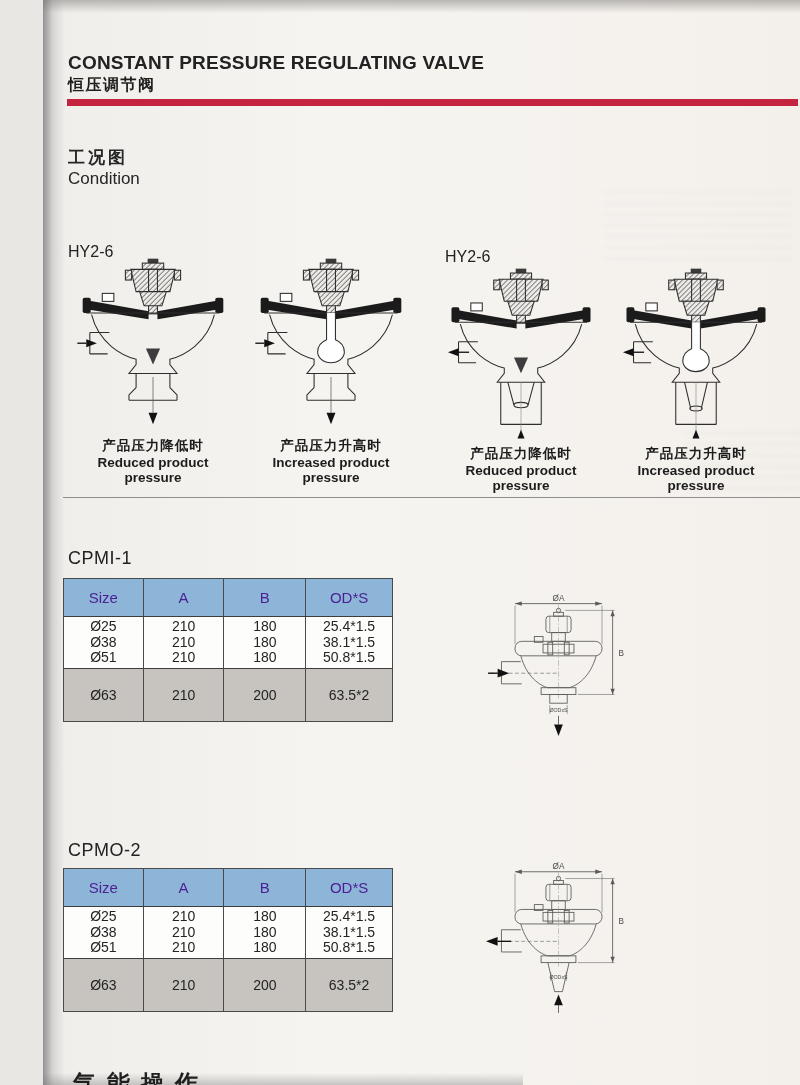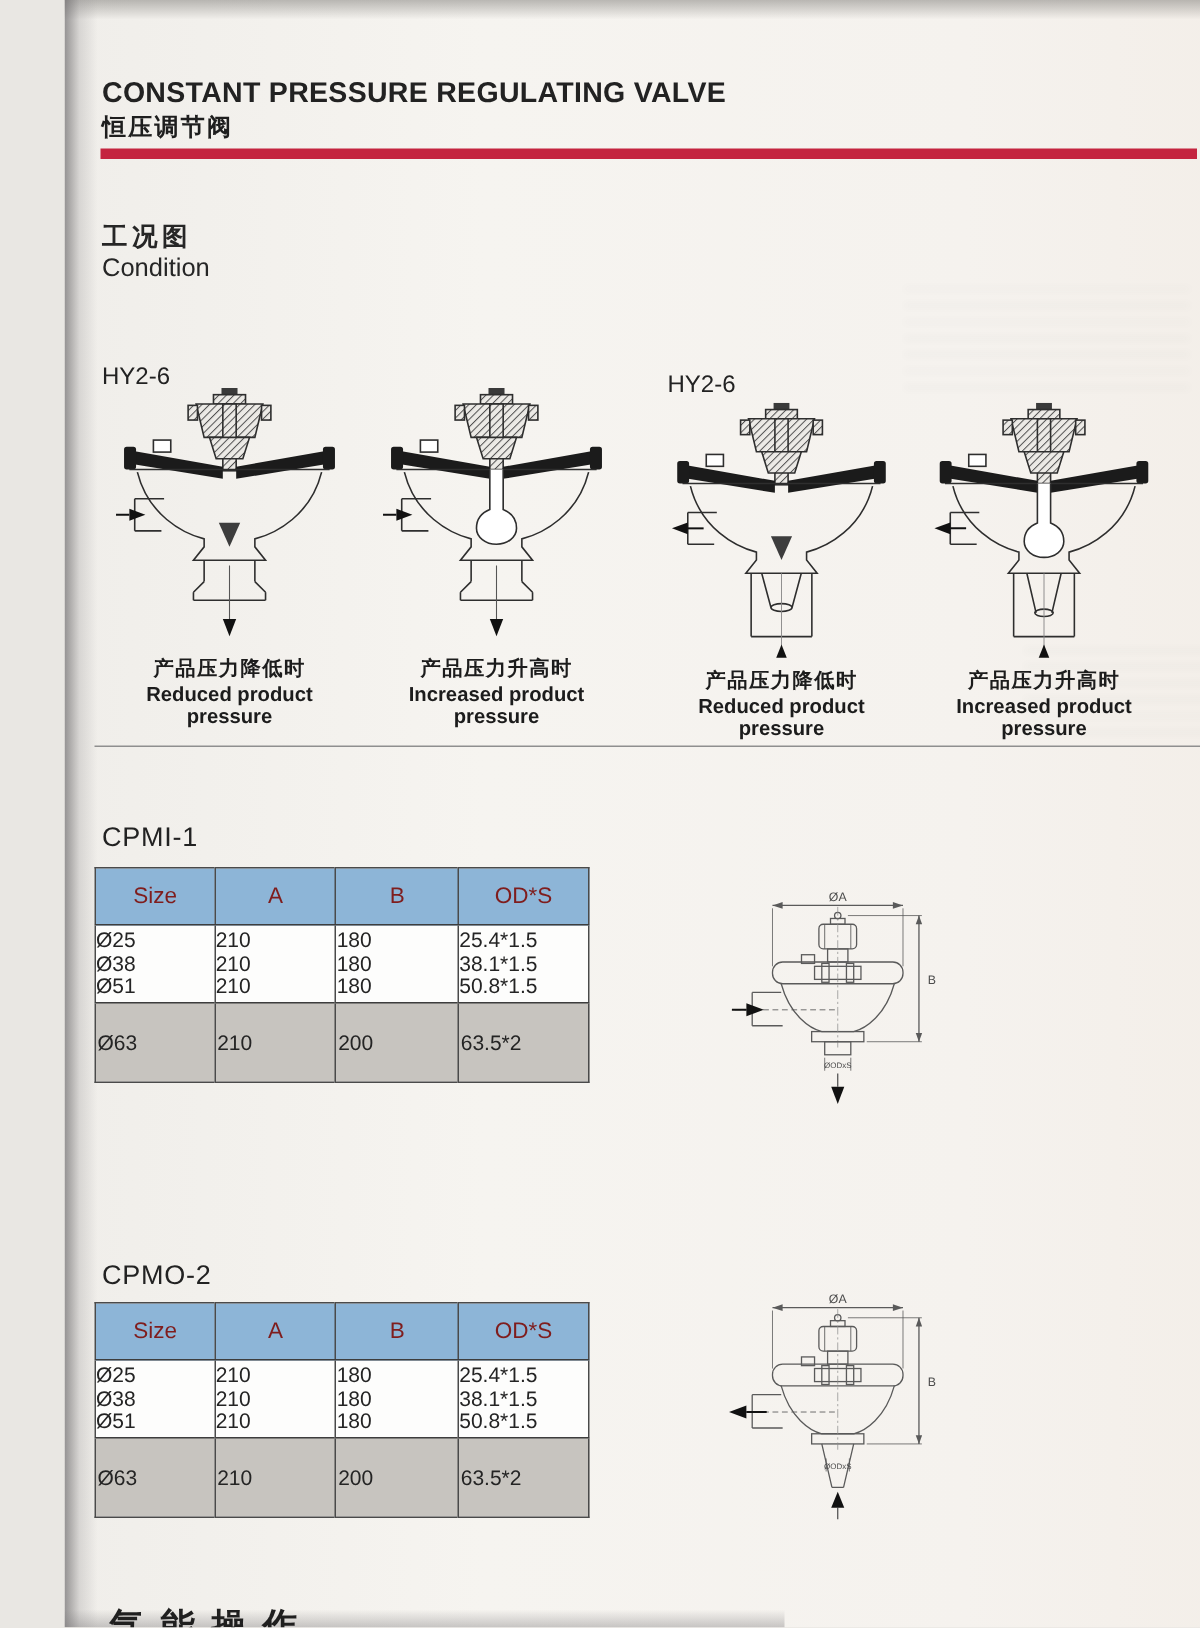--- a/index.html
+++ b/index.html
@@ -30,24 +30,24 @@
   .model-label{position:absolute;font-size:16px;font-weight:500;color:#222;}
   .valve-fig{position:absolute;text-align:center;}
   .valve-fig svg{display:block;margin:0 auto;}
   .cap-zh{font-size:13.5px;font-weight:600;letter-spacing:1px;margin-top:3px;color:#1c1c1c;}
   .cap-en{font-size:13.5px;font-weight:600;color:#1c1c1c;}
   .divider{position:absolute;left:20px;top:497px;width:738px;height:1px;background:#8f8f8f;}
   
   .spec-title{position:absolute;font-size:18px;font-weight:400;letter-spacing:.5px;color:#222;}
   .spec-table{position:absolute;border-collapse:collapse;width:330px;
     border:1.6px solid #4a4a4a;background:#fdfdfc;}
-  .spec-table th{background:var(--hdr,#8db5d7);font-size:15px;font-weight:400;color:#7f1d1d;
+  .spec-table th{background:var(--hdr,#8db5d7);font-size:15px;font-weight:400;color:#4c1d95;
     height:38px;border-left:1px solid #4a4a4a;border-bottom:1.6px solid #3d3d3d;}
   .spec-table th:first-child{border-left:none;}
-  .spec-table td{font-size:14px;vertical-align:middle;color:#242424;
+  .spec-table td{font-size:14px;text-align:center;vertical-align:middle;color:#242424;
     border-left:1px solid #4a4a4a;}
   .spec-table td:first-child{border-left:none;}
   .spec-table tr.white-block td{height:48px;padding:2px 0;}
   .spec-table tr.white-block td div{line-height:15.5px;}
   .spec-table tr.gray-row td{height:53px;background:var(--grow,#c7c4bf);border-top:1.6px solid #3d3d3d;}
   .dim-drawing{position:absolute;}
   
   .cutoff{position:absolute;left:30px;top:1068px;font-size:23px;font-weight:bold;
     letter-spacing:11px;color:#1f1f1f;white-space:nowrap;}
 </style>

